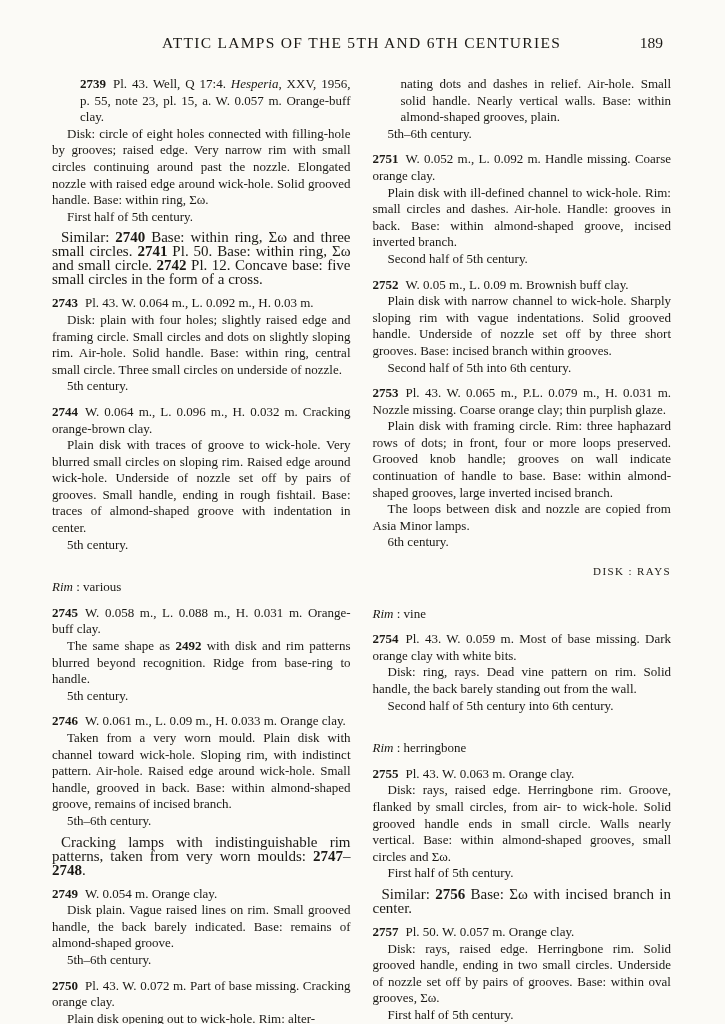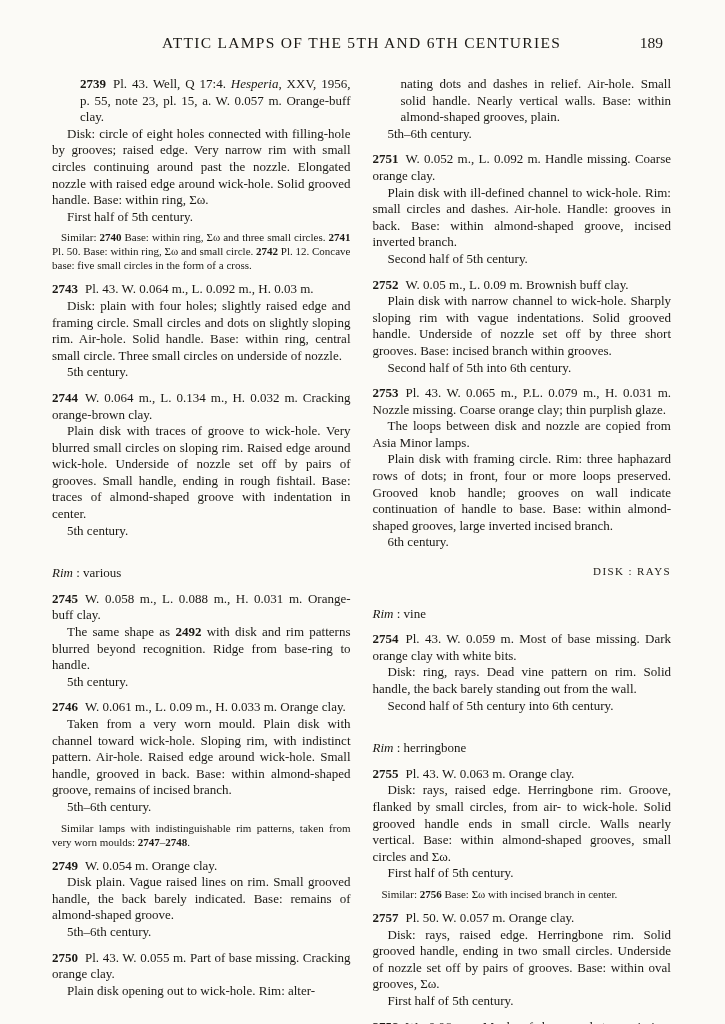--- a/index.html
+++ b/index.html
@@ -48,21 +48,21 @@
     line-height: 16.6px;
     hyphens: none;
   }
   .col p { margin: 0; }
   .col > p:first-child { margin-top: 0 !important; margin-left: 28px; }
   p.head { margin-top: 9px; }
   p.head .b:first-child { margin-right: 7px; }
   p.para { text-indent: 15px; }
   p.cont { text-indent: 0; }
   p.small {
-    font-size: 11px;
+    font-size: 15px;
     line-height: 14px;
     margin: 5px 0 3px;
     text-indent: 9px;
   }
   p.subhead { margin-top: 26px; }
   p.section {
     text-align: right;
     text-indent: 0;
     font-size: 11px;
     letter-spacing: 1.4px;
@@ -82,49 +82,49 @@
 
   <main class="columns">
     <section class="col" id="col-left">
         <p class="head"><span class="b">2739</span><span>Pl. 43. Well, Q 17:4. </span><span class="i">Hesperia</span><span>, XXV, 1956, p. 55, note 23, pl. 15, a. W. 0.057 m. Orange-buff clay.</span></p>
         <p class="para"><span>Disk: circle of eight holes connected with filling-hole by grooves; raised edge. Very narrow rim with small circles continuing around past the nozzle. Elongated nozzle with raised edge around wick-hole. Solid grooved handle. Base: within ring, Σω.</span></p>
         <p class="para"><span>First half of 5th century.</span></p>
         <p class="small"><span>Similar: </span><span class="b">2740</span><span> Base: within ring, Σω and three small circles. </span><span class="b">2741</span><span> Pl. 50. Base: within ring, Σω and small circle. </span><span class="b">2742</span><span> Pl. 12. Concave base: five small circles in the form of a cross.</span></p>
         <p class="head"><span class="b">2743</span><span>Pl. 43. W. 0.064 m., L. 0.092 m., H. 0.03 m.</span></p>
         <p class="para"><span>Disk: plain with four holes; slightly raised edge and framing circle. Small circles and dots on slightly sloping rim. Air-hole. Solid handle. Base: within ring, central small circle. Three small circles on underside of nozzle.</span></p>
         <p class="para"><span>5th century.</span></p>
-        <p class="head"><span class="b">2744</span><span>W. 0.064 m., L. 0.134 m., H. 0.032 m. Cracking orange-brown clay.</span></p>
+        <p class="head"><span class="b">2744</span><span>W. 0.064 m., L. 0.096 m., H. 0.032 m. Cracking orange-brown clay.</span></p>
         <p class="para"><span>Plain disk with traces of groove to wick-hole. Very blurred small circles on sloping rim. Raised edge around wick-hole. Underside of nozzle set off by pairs of grooves. Small handle, ending in rough fishtail. Base: traces of almond-shaped groove with indentation in center.</span></p>
         <p class="para"><span>5th century.</span></p>
         <p class="subhead"><span class="i">Rim</span><span> : various</span></p>
         <p class="head"><span class="b">2745</span><span>W. 0.058 m., L. 0.088 m., H. 0.031 m. Orange-buff clay.</span></p>
         <p class="para"><span>The same shape as </span><span class="b">2492</span><span> with disk and rim patterns blurred beyond recognition. Ridge from base-ring to handle.</span></p>
         <p class="para"><span>5th century.</span></p>
         <p class="head"><span class="b">2746</span><span>W. 0.061 m., L. 0.09 m., H. 0.033 m. Orange clay.</span></p>
         <p class="para"><span>Taken from a very worn mould. Plain disk with channel toward wick-hole. Sloping rim, with indistinct pattern. Air-hole. Raised edge around wick-hole. Small handle, grooved in back. Base: within almond-shaped groove, remains of incised branch.</span></p>
         <p class="para"><span>5th–6th century.</span></p>
-        <p class="small"><span>Similar lamps with indistinguishable rim patterns, taken from very worn moulds: </span><span class="b">2747</span><span>–</span><span class="b">2748</span><span>.</span></p>
+        <p class="small"><span>Cracking lamps with indistinguishable rim patterns, taken from very worn moulds: </span><span class="b">2747</span><span>–</span><span class="b">2748</span><span>.</span></p>
         <p class="head"><span class="b">2749</span><span>W. 0.054 m. Orange clay.</span></p>
         <p class="para"><span>Disk plain. Vague raised lines on rim. Small grooved handle, the back barely indicated. Base: remains of almond-shaped groove.</span></p>
         <p class="para"><span>5th–6th century.</span></p>
-        <p class="head"><span class="b">2750</span><span>Pl. 43. W. 0.055 m. Part of base missing. Cracking orange clay.</span></p>
+        <p class="head"><span class="b">2750</span><span>Pl. 43. W. 0.072 m. Part of base missing. Cracking orange clay.</span></p>
         <p class="para"><span>Plain disk opening out to wick-hole. Rim: alter-</span></p>
       </section>
     <section class="col" id="col-right">
         <p class="cont"><span>nating dots and dashes in relief. Air-hole. Small solid handle. Nearly vertical walls. Base: within almond-shaped grooves, plain.</span></p>
         <p class="para"><span>5th–6th century.</span></p>
         <p class="head"><span class="b">2751</span><span>W. 0.052 m., L. 0.092 m. Handle missing. Coarse orange clay.</span></p>
         <p class="para"><span>Plain disk with ill-defined channel to wick-hole. Rim: small circles and dashes. Air-hole. Handle: grooves in back. Base: within almond-shaped groove, incised inverted branch.</span></p>
         <p class="para"><span>Second half of 5th century.</span></p>
         <p class="head"><span class="b">2752</span><span>W. 0.05 m., L. 0.09 m. Brownish buff clay.</span></p>
         <p class="para"><span>Plain disk with narrow channel to wick-hole. Sharply sloping rim with vague indentations. Solid grooved handle. Underside of nozzle set off by three short grooves. Base: incised branch within grooves.</span></p>
         <p class="para"><span>Second half of 5th into 6th century.</span></p>
         <p class="head"><span class="b">2753</span><span>Pl. 43. W. 0.065 m., P.L. 0.079 m., H. 0.031 m. Nozzle missing. Coarse orange clay; thin purplish glaze.</span></p>
+        <p class="para"><span>Plain disk with framing circle. Rim: three haphazard rows of dots; in front, four or more loops preserved. Grooved knob handle; grooves on wall indicate continuation of handle to base. Base: within almond-shaped grooves, large inverted incised branch.</span></p>
         <p class="para"><span>The loops between disk and nozzle are copied from Asia Minor lamps.</span></p>
-        <p class="para"><span>Plain disk with framing circle. Rim: three haphazard rows of dots; in front, four or more loops preserved. Grooved knob handle; grooves on wall indicate continuation of handle to base. Base: within almond-shaped grooves, large inverted incised branch.</span></p>
         <p class="para"><span>6th century.</span></p>
         <p class="section"><span>DISK : RAYS</span></p>
         <p class="subhead"><span class="i">Rim</span><span> : vine</span></p>
         <p class="head"><span class="b">2754</span><span>Pl. 43. W. 0.059 m. Most of base missing. Dark orange clay with white bits.</span></p>
         <p class="para"><span>Disk: ring, rays. Dead vine pattern on rim. Solid handle, the back barely standing out from the wall.</span></p>
         <p class="para"><span>Second half of 5th century into 6th century.</span></p>
         <p class="subhead"><span class="i">Rim</span><span> : herringbone</span></p>
         <p class="head"><span class="b">2755</span><span>Pl. 43. W. 0.063 m. Orange clay.</span></p>
         <p class="para"><span>Disk: rays, raised edge. Herringbone rim. Groove, flanked by small circles, from air- to wick-hole. Solid grooved handle ends in small circle. Walls nearly vertical. Base: within almond-shaped grooves, small circles and Σω.</span></p>
         <p class="para"><span>First half of 5th century.</span></p>

